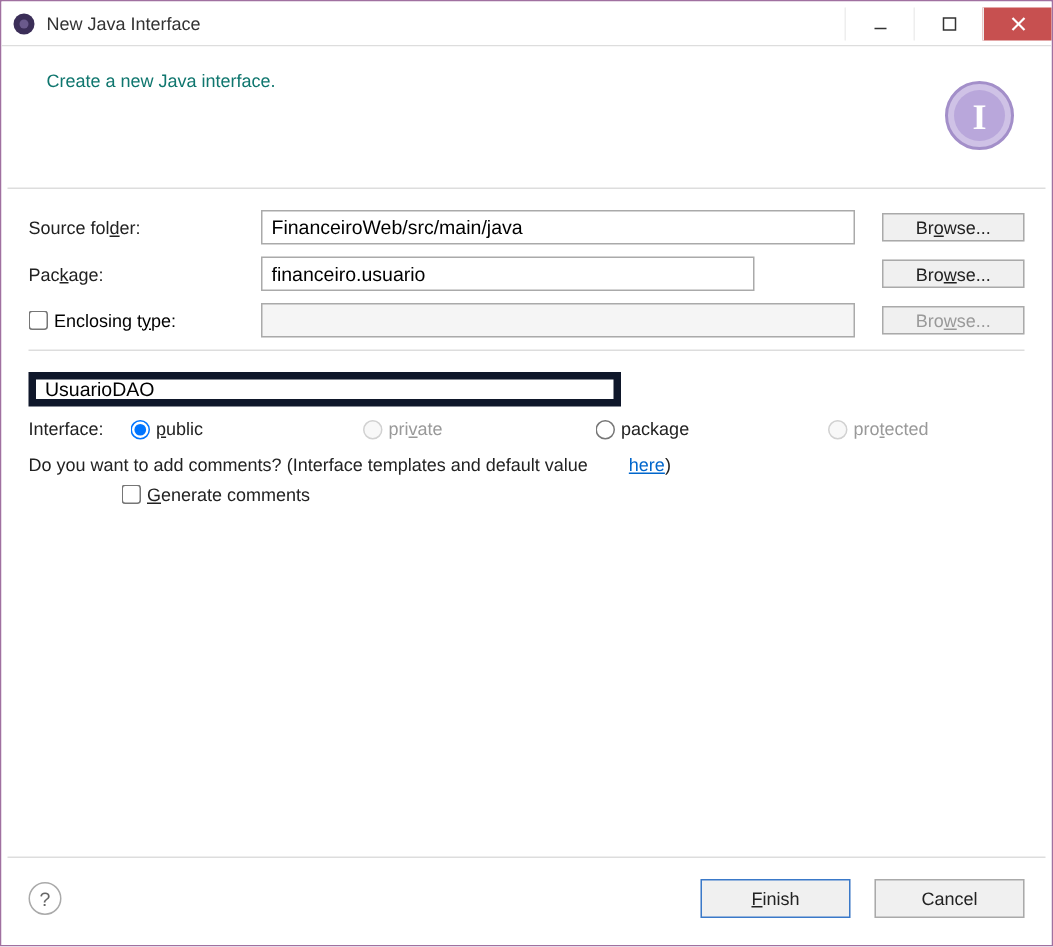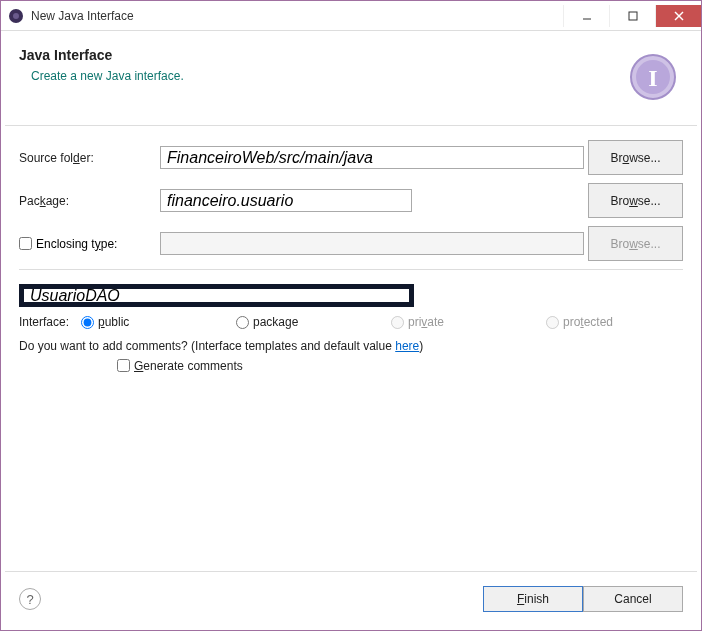--- a/index.html
+++ b/index.html
@@ -25,49 +25,49 @@
 .content { flex:1; display:flex; flex-direction:column; padding:4px; background:#fff; }
 .banner {
   background:#fff; padding:12px 14px 18px 14px; display:flex; align-items:flex-start;
   border-bottom:1px solid #ddd;
 }
 .banner .btxt { flex:1; }
 .banner h1 { font-size:14px; font-weight:600; color:#222; margin-bottom:6px; }
 .banner p { font-size:12px; color:#0f766e; padding-left:12px; }
 .banner .bicon { width:60px; height:60px; display:flex; align-items:center; justify-content:center; }
 .form { padding:14px 14px 6px 14px; }
-.row { display:flex; align-items:center; margin-bottom:8px; gap:4px; }
+.row { display:flex; align-items:center; margin-bottom:8px; gap:18px; }
 .row label { width:137px; font-size:12px; color:#222; }
 .row label.top { align-self:flex-start; padding-top:2px; }
 .und { text-decoration: underline; }
 .txt {
-  border:1px solid #aaa; height:23px; padding:2px 6px; font-size:16px;
-  font-family:inherit; background:#fff;font-style:italic;
+  border:1px solid #aaa; height:23px; padding:2px 6px; font-size:13px;
+  font-family:inherit; background:#fff;
 }
 .txt.blue { border:5px solid #0f172a; }
 .btn {
-  height:35px; min-width:95px; background:#f0f0f0; border:1px solid #aaa;
+  height:19px; min-width:95px; background:#f0f0f0; border:1px solid #aaa;
   font-size:12px; color:#222; padding:0 12px;
 }
 .btn:disabled { color:#999; }
 .sep { border:none; border-top:1px solid #ddd; margin:6px 0 14px 0; }
 .chk { display:flex; gap:4px; }
 input[type=checkbox] { width:13px; height:13px; }
 .radios { display:flex; gap:18px; align-items:center; }
 .radio { display:flex; align-items:flex-end; gap:4px; font-size:12px; }
 .radio.disabled { color:#999; }
 .listbox { border:1px solid #aaa; background:#fff; height:118px; }
 .comments { margin-top:10px; font-size:12px; color:#222; }
-.comments a { color:#0066cc; text-decoration:underline; }
+.comments a { color:#0066cc; text-decoration:underline;margin-left:24px; }
 .spacer { flex:1; }
 .footer {
   border-top:1px solid #ddd; padding:14px; display:flex; align-items:center;
 }
 .help { width:22px; height:22px; border:1px solid #aaa; border-radius:50%; display:flex; align-items:center; justify-content:center; color:#666; font-size:13px; }
-.footer .btns { margin-left:auto; display:flex; gap:0; }
+.footer .btns { margin-left:auto; display:flex; gap:16px; }
 .footer .btn { min-width:100px; height:26px; }
 .footer .btn.primary { border:1px solid #3a79c9; }
 .col { display:flex; flex-direction:column; gap:10px; }
 </style>
 </head>
 <body>
 
 <div class="window">
 
   <div class="titlebar">
@@ -95,21 +95,20 @@
             <line x1="9" y1="1" x2="1" y2="9" stroke="#fff" stroke-width="1.5"></line>
           </svg>
       </div>
     </div>
   </div>
 
   <div class="content">
 
     <div class="banner">
       <div class="btxt">
-        <h1>Java Interface</h1>
         <p>Create a new Java interface.</p>
       </div>
       <div class="bicon">
         <svg width="52" height="52" viewBox="0 0 52 52">
           <circle cx="26" cy="26" r="22" fill="#cfc2e6" stroke="#a38fc9" stroke-width="2"></circle>
           <circle cx="26" cy="26" r="17" fill="#b9a7db"></circle>
           <text x="26" y="35" text-anchor="middle" font-size="24" font-family="Georgia" fill="#fff" font-weight="bold">I</text>
         </svg>
       </div>
     </div>
@@ -117,21 +116,21 @@
     <div class="form">
 
       <div class="row">
         <label><span>Source fol</span><span class="und">d</span><span>er:</span></label>
         <input type="text" class="txt" style="flex: 1 1 0%;" value="FinanceiroWeb/src/main/java">
         <button class="btn"><span>Br</span><span class="und">o</span><span>wse...</span></button>
       </div>
 
       <div class="row">
         <label><span>Pac</span><span class="und">k</span><span>age:</span></label>
-        <input type="text" class="txt" style="width: 252px;" value="financeiro.usuario">
+        <input type="text" class="txt" style="width: 329px;" value="financeiro.usuario">
         <div style="flex:1"></div>
         <button class="btn"><span>Bro</span><span class="und">w</span><span>se...</span></button>
       </div>
 
       <div class="row">
         <div class="chk" style="width:137px">
           <input type="checkbox" style="">
           <span><span>Enclosing t</span><span class="und">y</span><span>pe:</span></span>
         </div>
         <input type="text" class="txt" style="flex: 1 1 0%; background: rgb(245, 245, 245);" disabled="" value="">
@@ -144,39 +143,39 @@
         <input type="text" class="txt blue" style="width: 395px;" value="UsuarioDAO">
       </div>
 
       <div class="row">
         <label>Interface:</label>
         <div class="radios">
           <label class="radio">
               <input type="radio" name="mod" checked="" style=""> 
               <span><span class="und">p</span>ublic</span>
             </label>
+          <label class="radio disabled">
+              <input type="radio" name="mod" disabled="" style=""> 
+              <span>pri<span class="und">v</span>ate</span>
+            </label>
           <label class="radio">
               <input type="radio" name="mod" style=""> 
               <span>packa<span class="und">g</span>e</span>
-            </label>
-          <label class="radio disabled">
-              <input type="radio" name="mod" disabled="" style=""> 
-              <span>pri<span class="und">v</span>ate</span>
             </label>
           <label class="radio disabled">
               <input type="radio" name="mod" disabled="" style=""> 
               <span>pro<span class="und">t</span>ected</span>
             </label>
         </div>
       </div>
 
 
       <div class="comments">
         <span>Do you want to add comments? (Interface templates and default value </span><a href="#">here</a><span>)</span>
-        <div style="margin-left:98px;margin-top:6px" class="chk">
+        <div style="margin-left:62px;margin-top:6px" class="chk">
           <input type="checkbox" style="">
           <span><span class="und">G</span><span>enerate comments</span></span>
         </div>
       </div>
 
     </div>
 
     <div class="spacer"></div>
 
     <div class="footer">

